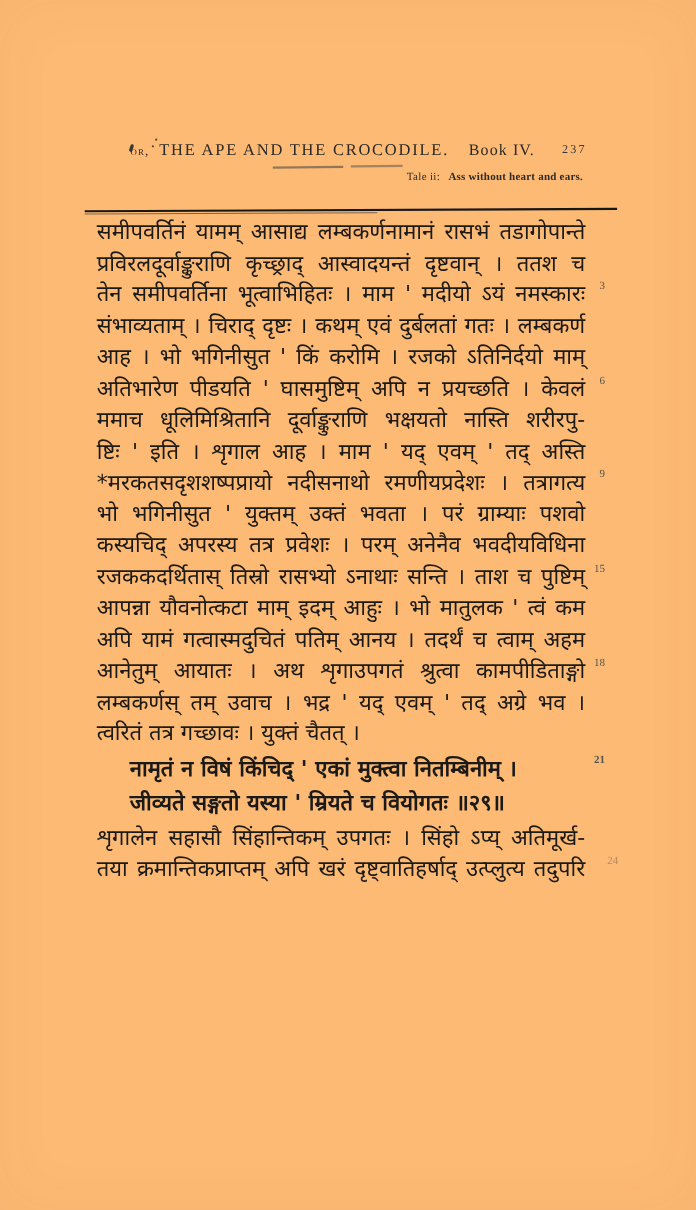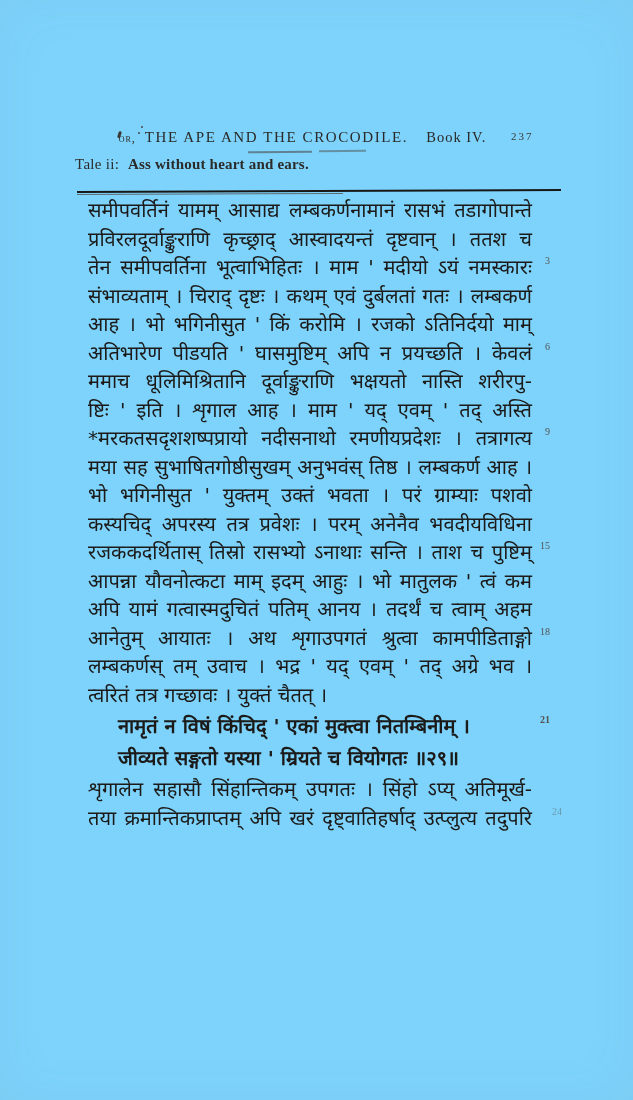--- a/index.html
+++ b/index.html
@@ -1,31 +1,31 @@
 <!DOCTYPE html>
 <html><head>
 <meta charset="utf-8">
 <style>
   html,body{margin:0;padding:0;background:#e9e7e2;}
   .page{
     position:relative;
     width:633px;height:1100px;
-    background:#7dd3fc;
+    background:#fdba74;
     box-shadow:inset 0 0 55px rgba(90,80,60,0.05);
     overflow:hidden;
     font-family:"Liberation Serif", serif;
     color:#1d1c1a;
   }
   
   .header-row{position:absolute;top:128px;left:75px;width:455px;text-align:center;white-space:nowrap;}
   .hdr-or{font-size:12px;letter-spacing:1px;color:#2e2d2b;font-variant:small-caps;}
   .hdr-title{font-size:15px;letter-spacing:1.6px;color:#2a2927;margin-left:5px;}
   .hdr-book{font-size:14.5px;letter-spacing:1px;color:#2a2927;margin-left:14px;}
   .page-num{position:absolute;top:130px;left:511px;font-size:11px;letter-spacing:2px;color:#3a3936;}
-  .tale-row{position:absolute;top:156px;left:75px;width:455px;text-align:left;font-size:15px;color:#2c2b29;white-space:nowrap;}
+  .tale-row{position:absolute;top:156px;left:75px;width:455px;text-align:right;font-size:10px;color:#2c2b29;white-space:nowrap;}
   .tale-label{font-weight:normal;letter-spacing:0.3px;}
   .tale-text{font-weight:bold;margin-left:5px;letter-spacing:0.2px;}
   
   .speck-comma{position:absolute;top:131px;left:118px;width:2.5px;height:7px;background:#3a3936;border-radius:2px 2px 0 2px;transform:rotate(18deg);}
   .speck-dot1{position:absolute;top:126px;left:141px;width:2px;height:2px;background:#4a4946;border-radius:50%;}
   .speck-dot2{position:absolute;top:132px;left:138px;width:2px;height:2px;background:#4a4946;border-radius:50%;}
   .dash1{position:absolute;top:151px;left:248px;width:64px;height:2px;background:#4c4b48;opacity:.6;transform:rotate(-0.6deg);}
   .dash2{position:absolute;top:150px;left:319px;width:47px;height:2px;background:#4c4b48;opacity:.5;transform:rotate(-0.6deg);}
   
   .rule{position:absolute;top:190px;left:77px;width:484px;height:4px;transform:rotate(-0.25deg);}
@@ -98,23 +98,20 @@
         <span class="line-text">ममाच धूलिमिश्रितानि दूर्वाङ्कुराणि भक्षयतो नास्ति शरीरपु-</span>
       </div>
       <div class="line">
         <span class="line-text">ष्टिः ' इति । शृगाल आह । माम ' यद् एवम् ' तद् अस्ति</span>
       </div>
       <div class="line">
         <span class="line-text">*मरकतसदृशशष्पप्रायो नदीसनाथो रमणीयप्रदेशः । तत्रागत्य</span>
         <span class="margin-num">9</span>
       </div>
       <div class="line">
-        <span class="line-text">मया सह सुभाषितगोष्ठीसुखम् अनुभवंस् तिष्ठ । लम्बकर्ण आह ।</span>
-      </div>
-      <div class="line">
         <span class="line-text">भो भगिनीसुत ' युक्तम् उक्तं भवता । परं ग्राम्याः पशवो</span>
       </div>
       <div class="line">
         <span class="line-text">कस्यचिद् अपरस्य तत्र प्रवेशः । परम् अनेनैव भवदीयविधिना</span>
       </div>
       <div class="line">
         <span class="line-text">रजककदर्थितास् तिस्रो रासभ्यो ऽनाथाः सन्ति । ताश च पुष्टिम्</span>
         <span class="margin-num">15</span>
       </div>
       <div class="line">

